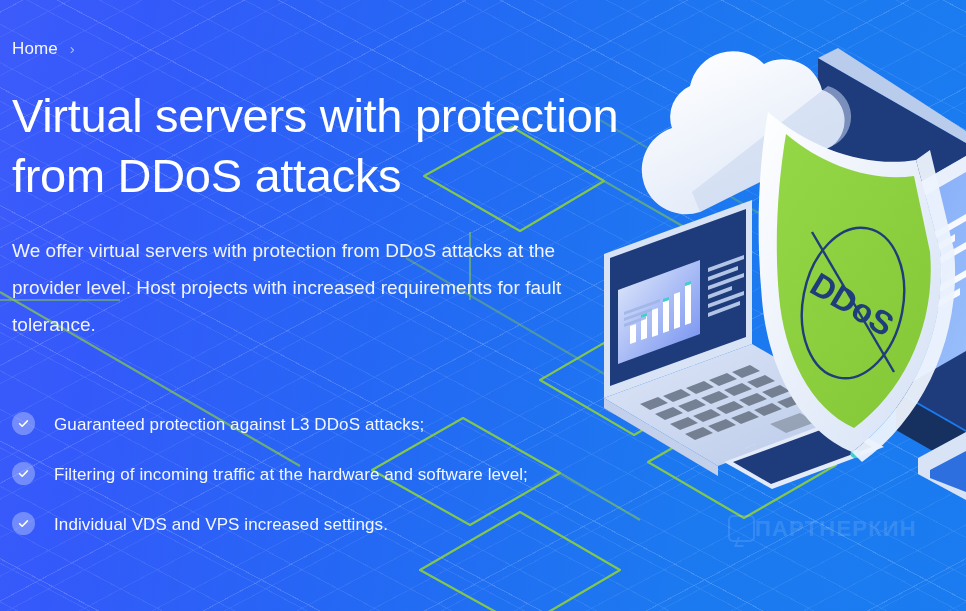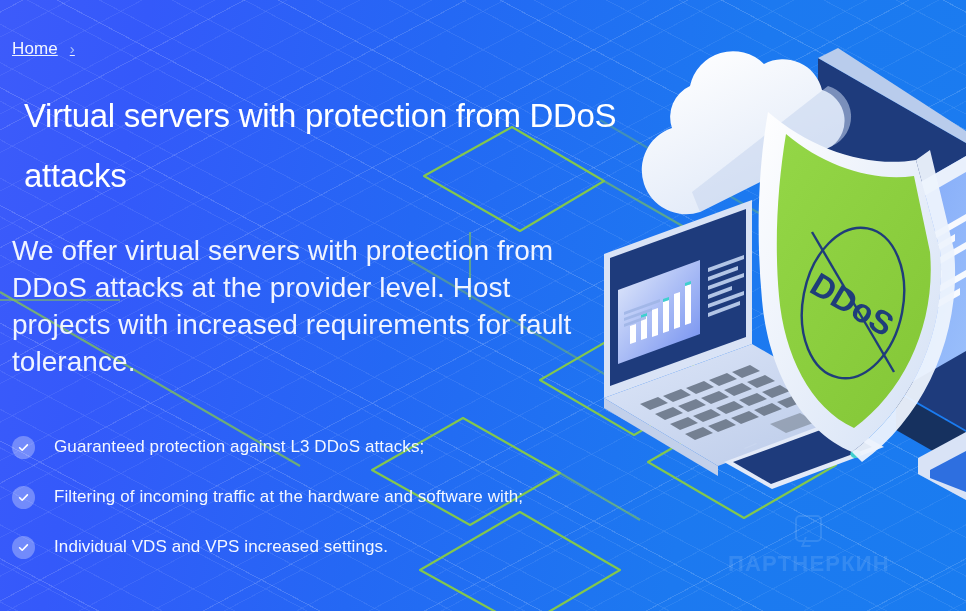--- a/index.html
+++ b/index.html
@@ -49,56 +49,54 @@
   }
 
   .breadcrumb {
     display: flex;
     align-items: center;
     gap: 12px;
     height: 26px;
     font-size: 17px;
     color: #EDF2FF;
     letter-spacing: .1px;
-    text-decoration: underline;
   }
   .breadcrumb .crumb-link { color: #F2F6FF; cursor: pointer; }
   .breadcrumb .crumb-sep {
     color: #A9C0F6;
     font-size: 15px;
     transform: translateY(-1px);
     display: inline-block;
   }
   .breadcrumb .crumb-current { color: #EAF1FF; }
 
   .headline {
     margin-top: 24px;
-    font-size: 33px;
+    font-size: 47px;
     line-height: 60px;
     font-weight: 400;
     color: #FFFFFF;
     letter-spacing: -0.3px;
     max-width: 790px;
-    margin-left: 12px;
   }
 
   .lede {
     margin-top: 26px;
-    font-size: 28px;
+    font-size: 19px;
     line-height: 37px;
     color: #F0F4FF;
     font-weight: 400;
     max-width: 560px;
     letter-spacing: .05px;
   }
 
   .features { margin-top: 42px; list-style: none; }
   .feature {
     display: flex;
-    align-items: center;
+    align-items: flex-end;
     gap: 19px;
     height: 50px;
     font-size: 17px;
     color: #F3F7FF;
     letter-spacing: .1px;
   }
   .feature-check {
     flex: 0 0 auto;
     width: 23px; height: 23px;
     border-radius: 50%;
@@ -109,24 +107,23 @@
   }
   .feature-check svg { width: 13px; height: 13px; display: block; }
   .feature-text { white-space: nowrap; }
 
   
   .watermark {
     position: absolute;
     left: 728px; top: 515px;
     display: flex;
     align-items: center;
-    gap: 9px;
+    gap: 0;
     opacity: .115;
     z-index: 5;
-    flex-direction: column;
   }
   .watermark .wm-mark {
     width: 27px; height: 27px;
     border: 2px solid #FFFFFF;
     border-radius: 5px;
     position: relative;
   }
   .watermark .wm-mark::after {
     content: "";
     position: absolute;
@@ -352,21 +349,21 @@
           </svg>
         </span>
         <span class="feature-text">Guaranteed protection against L3 DDoS attacks;</span>
       </li>
       <li class="feature">
         <span class="feature-check">
           <svg viewBox="0 0 16 16" xmlns="http://www.w3.org/2000/svg">
             <path d="M3.2 8.3 L6.4 11.4 L12.8 4.8" fill="none" stroke="#FFFFFF" stroke-width="2" stroke-linecap="round" stroke-linejoin="round"></path>
           </svg>
         </span>
-        <span class="feature-text">Filtering of incoming traffic at the hardware and software with;</span>
+        <span class="feature-text">Filtering of incoming traffic at the hardware and software level;</span>
       </li>
       <li class="feature">
         <span class="feature-check">
           <svg viewBox="0 0 16 16" xmlns="http://www.w3.org/2000/svg">
             <path d="M3.2 8.3 L6.4 11.4 L12.8 4.8" fill="none" stroke="#FFFFFF" stroke-width="2" stroke-linecap="round" stroke-linejoin="round"></path>
           </svg>
         </span>
         <span class="feature-text">Individual VDS and VPS increased settings.</span>
       </li>
     </ul>

